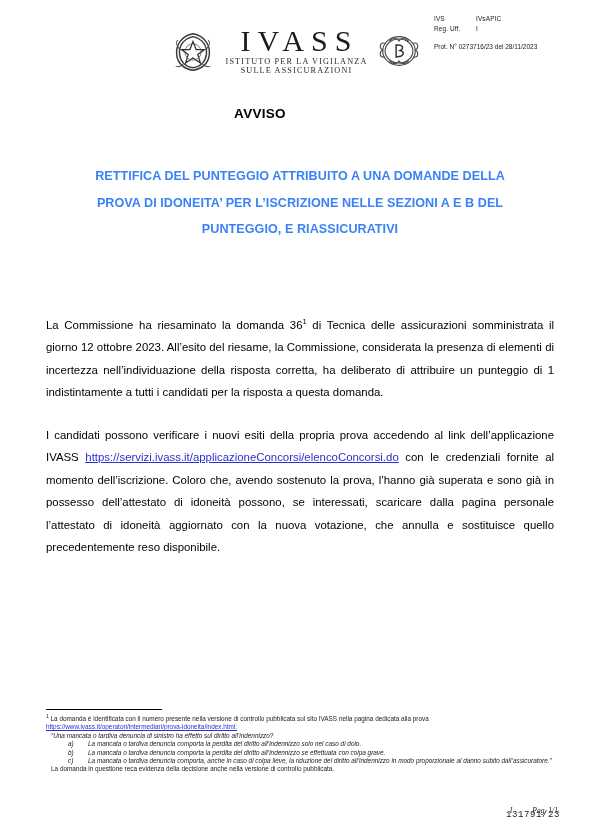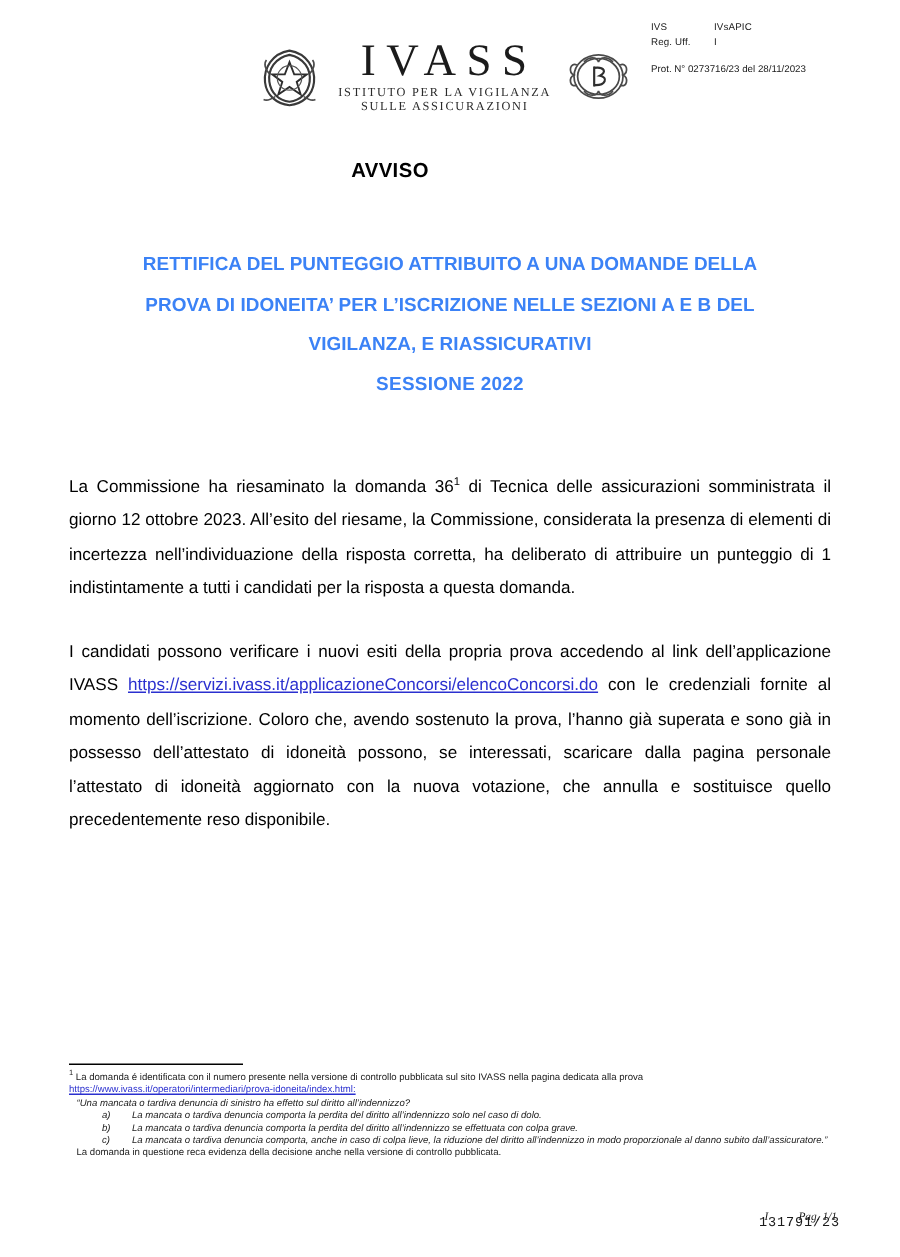--- a/index.html
+++ b/index.html
@@ -277,22 +277,21 @@
         </svg>
       </span>
     </div>
   </div>
 
   <div class="avviso">AVVISO</div>
 
   <div class="title-block">
     <div class="line">RETTIFICA DEL PUNTEGGIO ATTRIBUITO A UNA DOMANDE DELLA</div>
     <div class="line">PROVA DI IDONEITA’ PER L’ISCRIZIONE NELLE SEZIONI A E B DEL</div>
-    <div class="line">VIGILANZA, E RIASSICURATIVI</div>
-    <div class="line sessione">SESSIONE 2022</div>
+    <div class="line">PUNTEGGIO, E RIASSICURATIVI</div>
   </div>
 
   <div class="body-text" id="para1">
     <span>La Commissione ha riesaminato la domanda 36</span><sup class="fn">1</sup><span> di Tecnica delle assicurazioni somministrata il giorno 12 ottobre 2023. All’esito del riesame, la Commissione, considerata la presenza di elementi di incertezza nell’individuazione della risposta corretta, ha deliberato di attribuire un punteggio di 1 indistintamente a tutti i candidati per la risposta a questa domanda.</span>
   </div>
 
   <div class="body-text" id="para2">
     <span>I candidati possono verificare i nuovi esiti della propria prova accedendo al link dell’applicazione IVASS </span><a class="link" href="#">https://servizi.ivass.it/applicazioneConcorsi/elencoConcorsi.do</a><span> con le credenziali fornite al momento dell’iscrizione.  Coloro che, avendo sostenuto la prova, l’hanno già superata e sono già in possesso dell’attestato di idoneità possono, se interessati, scaricare dalla pagina personale l’attestato di idoneità aggiornato con la nuova votazione, che annulla e sostituisce quello precedentemente reso disponibile.</span>
   </div>
 

